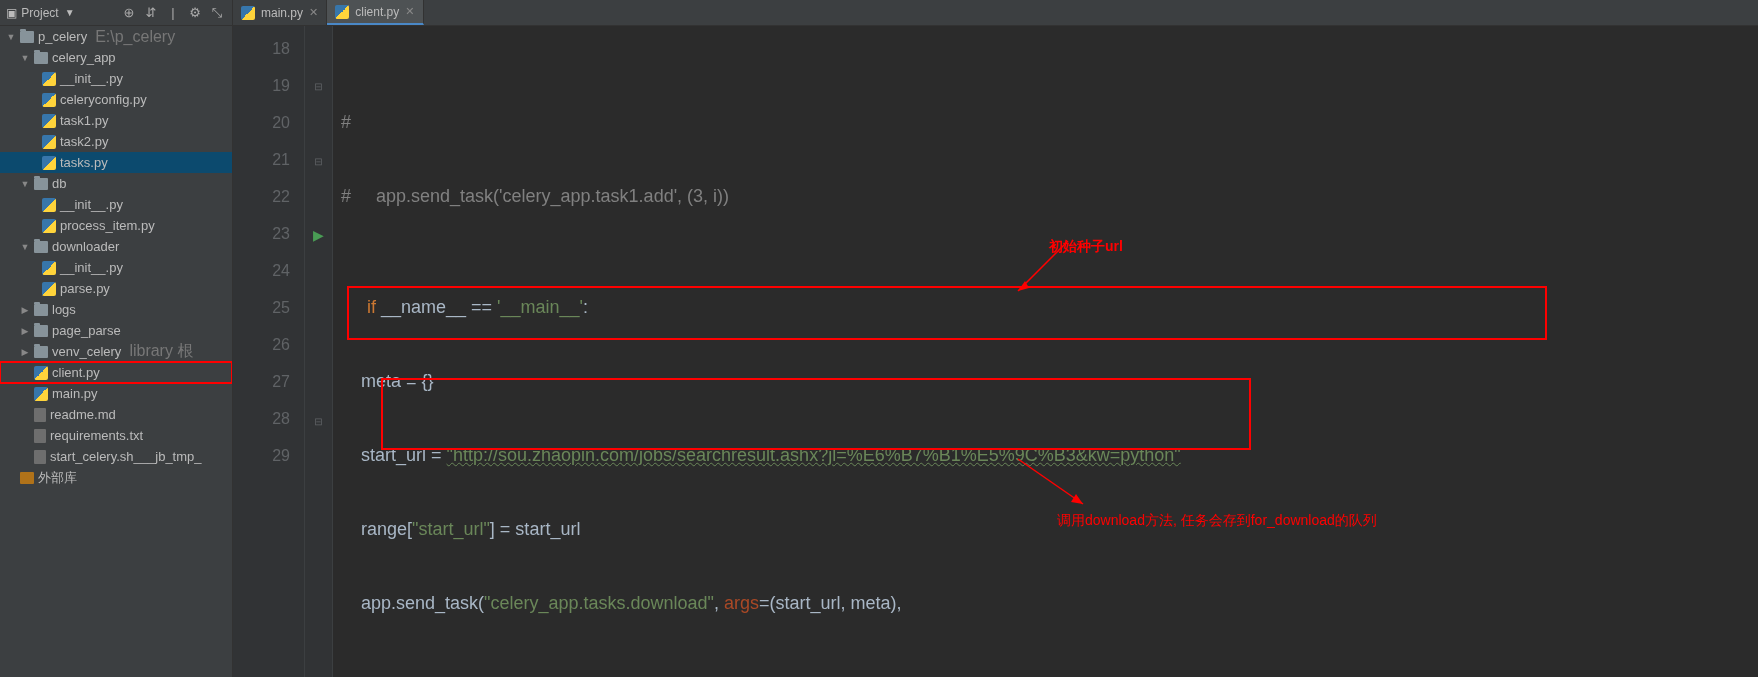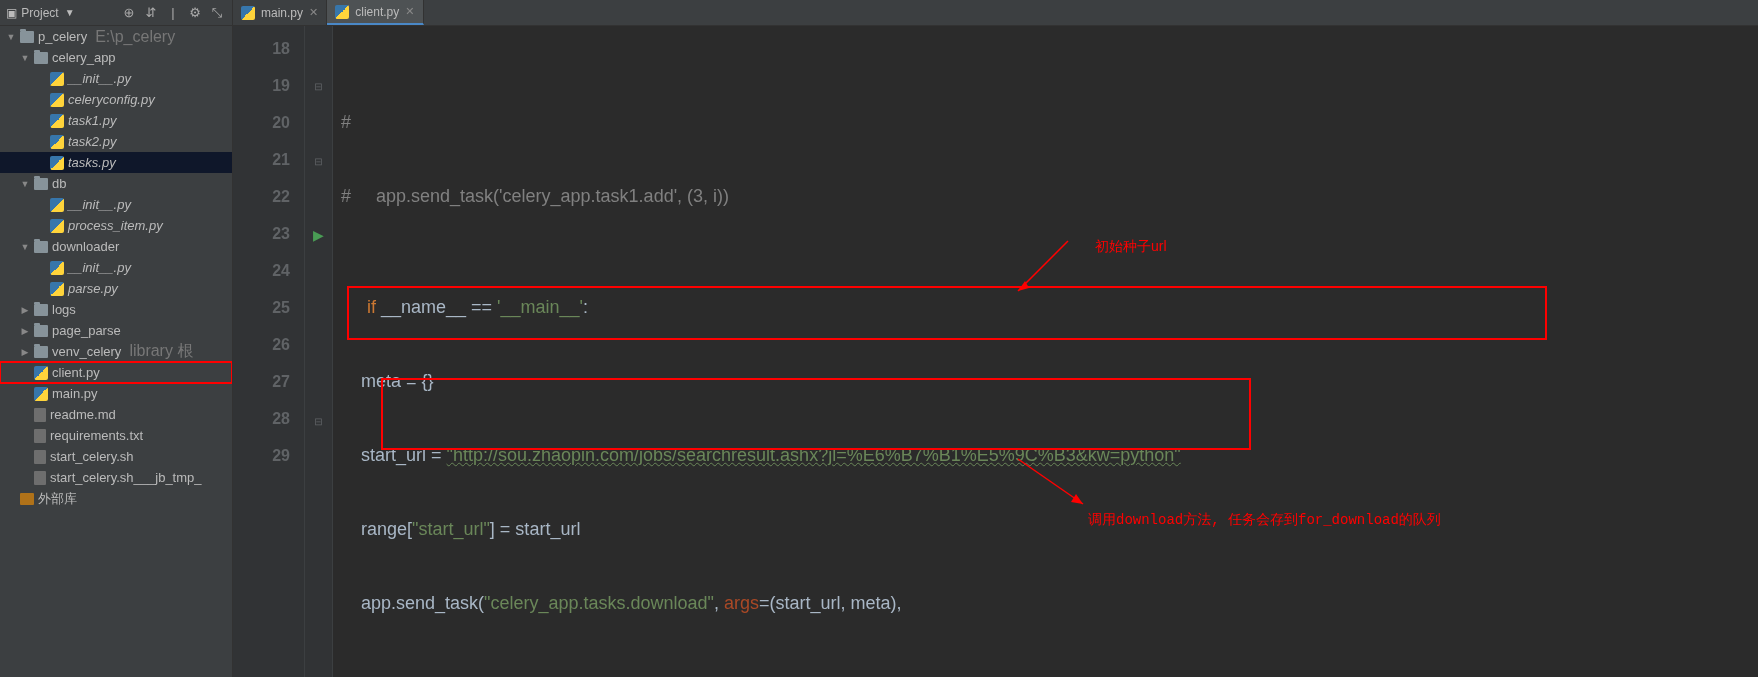--- a/index.html
+++ b/index.html
@@ -15,30 +15,30 @@
 .tab.active { background: #4e5254; border-bottom: 2px solid #4a88c7; }
 .tab .close { font-size: 11px; color: #888; }
 .py-icon { width: 14px; height: 14px; display: inline-block; background: linear-gradient(135deg, #3776ab 50%, #ffd43b 50%); border-radius: 2px; flex-shrink: 0; }
 .folder-icon { width: 14px; height: 12px; display: inline-block; background: #87939a; border-radius: 1px; flex-shrink: 0; position: relative; }
 .folder-icon::before { content: ""; position: absolute; top: -2px; left: 0; width: 6px; height: 2px; background: #87939a; border-radius: 1px 1px 0 0; }
 .file-icon { width: 12px; height: 14px; display: inline-block; background: #6e6e6e; border-radius: 1px; flex-shrink: 0; }
 .lib-icon { width: 14px; height: 12px; display: inline-block; background: #b07219; border-radius: 1px; flex-shrink: 0; }
 .main-row { flex: 1; display: flex; overflow: hidden; }
 .sidebar { width: 233px; background: #3c3f41; border-right: 1px solid #323232; font-size: 13px; overflow-y: auto; }
 .tree-item { display: flex; align-items: center; height: 21px; padding-left: 6px; gap: 4px; cursor: pointer; white-space: nowrap; }
-.tree-item.selected { background: #0f172a; color: #fff; }
+.tree-item.selected { background: #0c4a6e; color: #fff; }
 .tree-item.highlighted { outline: 2px solid #ff0000; outline-offset: -1px; }
 .tree-item .arrow { width: 10px; font-size: 9px; color: #888; text-align: center; }
 .tree-item .label { color: #bbb; }
 .tree-item .label-dim { color: #777; margin-left: 4px; font-size: 16px; }
 .indent-0 { padding-left: 6px; }
 .indent-1 { padding-left: 20px; }
-.indent-2 { padding-left: 36px; font-style: italic; }
+.indent-2 { padding-left: 28px; }
 .editor { flex: 1; display: flex; background: #2b2b2b; font-family: "Consolas", "Courier New", monospace; font-size: 18px; position: relative; }
-.gutter { width: 72px; background: #313335; text-align: right; padding: 4px 14px 4px 4px; color: #606366; line-height: 37px; font-size: 16px; border-right: 1px solid #3c3f41; font-weight: bold; }
+.gutter { width: 72px; background: #313335; text-align: right; padding: 4px 14px 4px 4px; color: #606366; line-height: 37px; font-size: 16px; border-right: 1px solid #3c3f41; }
 .gutter-extra { width: 28px; background: #313335; padding-top: 4px; line-height: 37px; font-size: 14px; color: #606366; border-right: 1px solid #3c3f41; text-align: center; }
 .run-icon { color: #499c54; font-size: 14px; }
 .fold-icon { color: #606366; font-size: 10px; }
 .code { flex: 1; padding: 4px 8px; line-height: 37px; white-space: pre; color: #a9b7c6; position: relative; }
 .c-comment { color: #808080; }
 .c-keyword { color: #cc7832; margin-left: 26px; }
 .c-string { color: #6a8759; }
 .c-string-url { color: #6a8759; text-decoration: underline wavy #6a8759; text-decoration-thickness: 1px; }
 .c-param { color: #aa4926; }
 .annotation { position: absolute; color: #ff0000; font-size: 14px; font-family: "Microsoft YaHei", sans-serif; pointer-events: none; }
@@ -174,25 +174,20 @@
         <span class="label">readme.md</span>
       </div>
       <div class="tree-item indent-1">
         <span class="arrow"></span>
         <span class="file-icon"></span>
         <span class="label">requirements.txt</span>
       </div>
       <div class="tree-item indent-1">
         <span class="arrow"></span>
         <span class="file-icon"></span>
-        <span class="label">start_celery.sh</span>
-      </div>
-      <div class="tree-item indent-1">
-        <span class="arrow"></span>
-        <span class="file-icon"></span>
         <span class="label">start_celery.sh___jb_tmp_</span>
       </div>
       <div class="tree-item indent-0">
         <span class="arrow"></span>
         <span class="lib-icon"></span>
         <span class="label">外部库</span>
       </div>
     </div>
   <div class="editor">
     <div class="gutter" id="gutter">
@@ -236,22 +231,22 @@
 
 
 
       <div class="red-box" style="left:14px; top:260px; width:1200px; height:54px;"></div>
       <div class="red-box" style="left:48px; top:352px; width:870px; height:72px;"></div>
 
       <svg class="arrow-svg" style="left:680px; top:210px; width:60px; height:60px;">
         <line x1="55" y1="5" x2="5" y2="55" stroke="#ff0000" stroke-width="1.5"></line>
         <polygon points="5,55 12,45 16,52" fill="#ff0000"></polygon>
       </svg>
-      <div class="annotation" style="left:762px; top:202px;">初始种子url</div>
+      <div class="annotation" style="left:716px; top:202px;font-weight:bold;">初始种子url</div>
 
       <svg class="arrow-svg" style="left:680px; top:428px; width:80px; height:60px;">
         <line x1="5" y1="5" x2="70" y2="50" stroke="#ff0000" stroke-width="1.5"></line>
         <polygon points="70,50 58,48 63,40" fill="#ff0000"></polygon>
       </svg>
-      <div class="annotation" style="left:755px; top:476px;font-family:Liberation Mono, monospace;">调用download方法, 任务会存到for_download的队列</div>
+      <div class="annotation" style="left:724px; top:476px;">调用download方法, 任务会存到for_download的队列</div>
     </div>
   </div>
 </div>
 
 </body></html>

